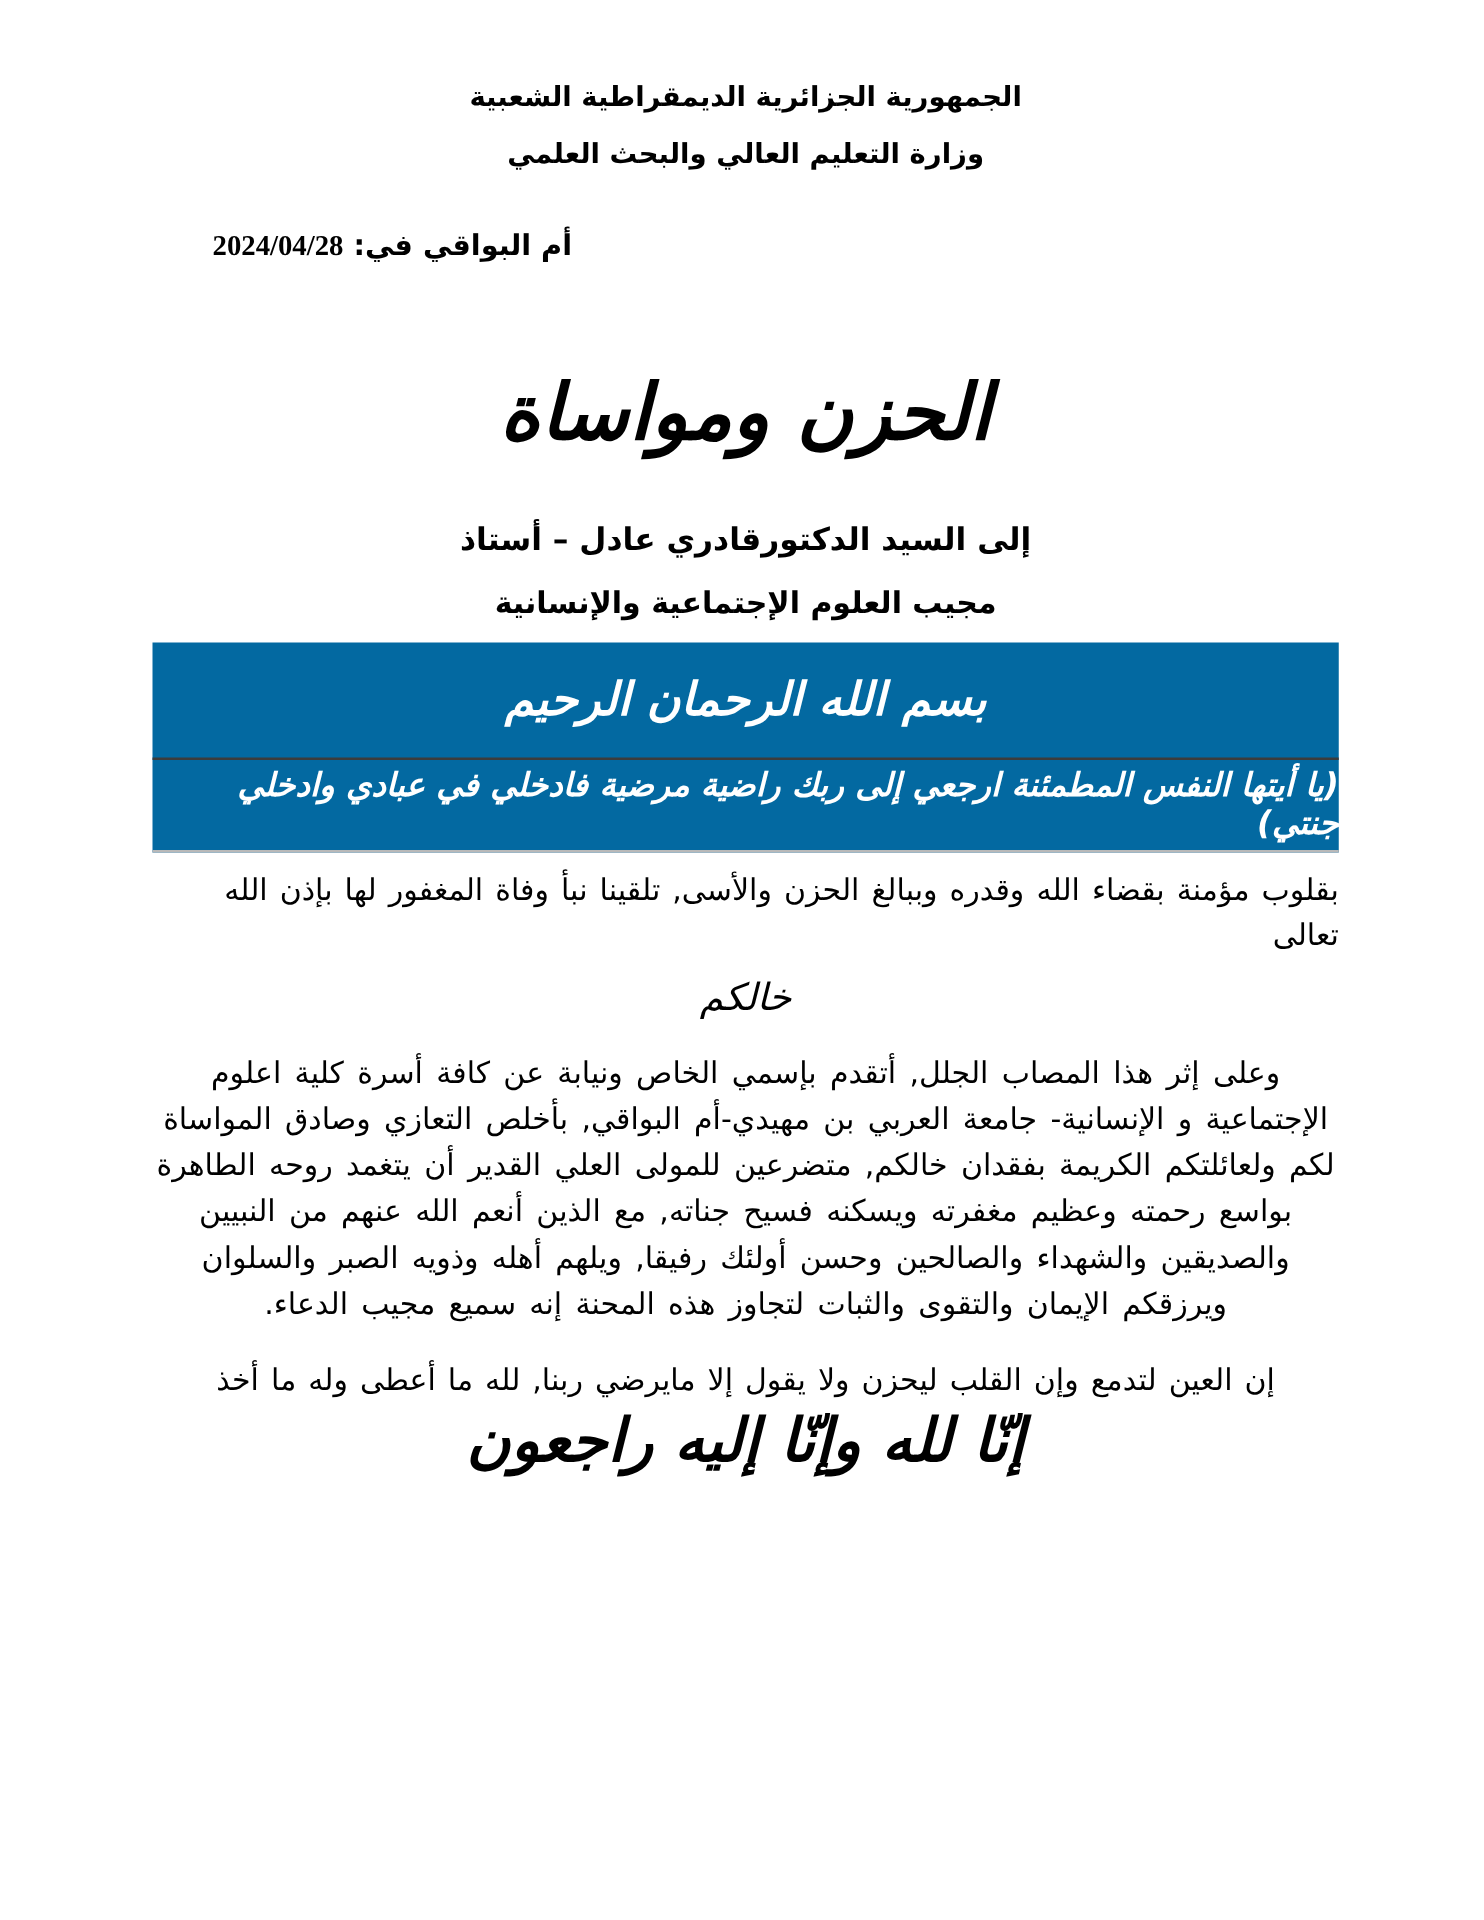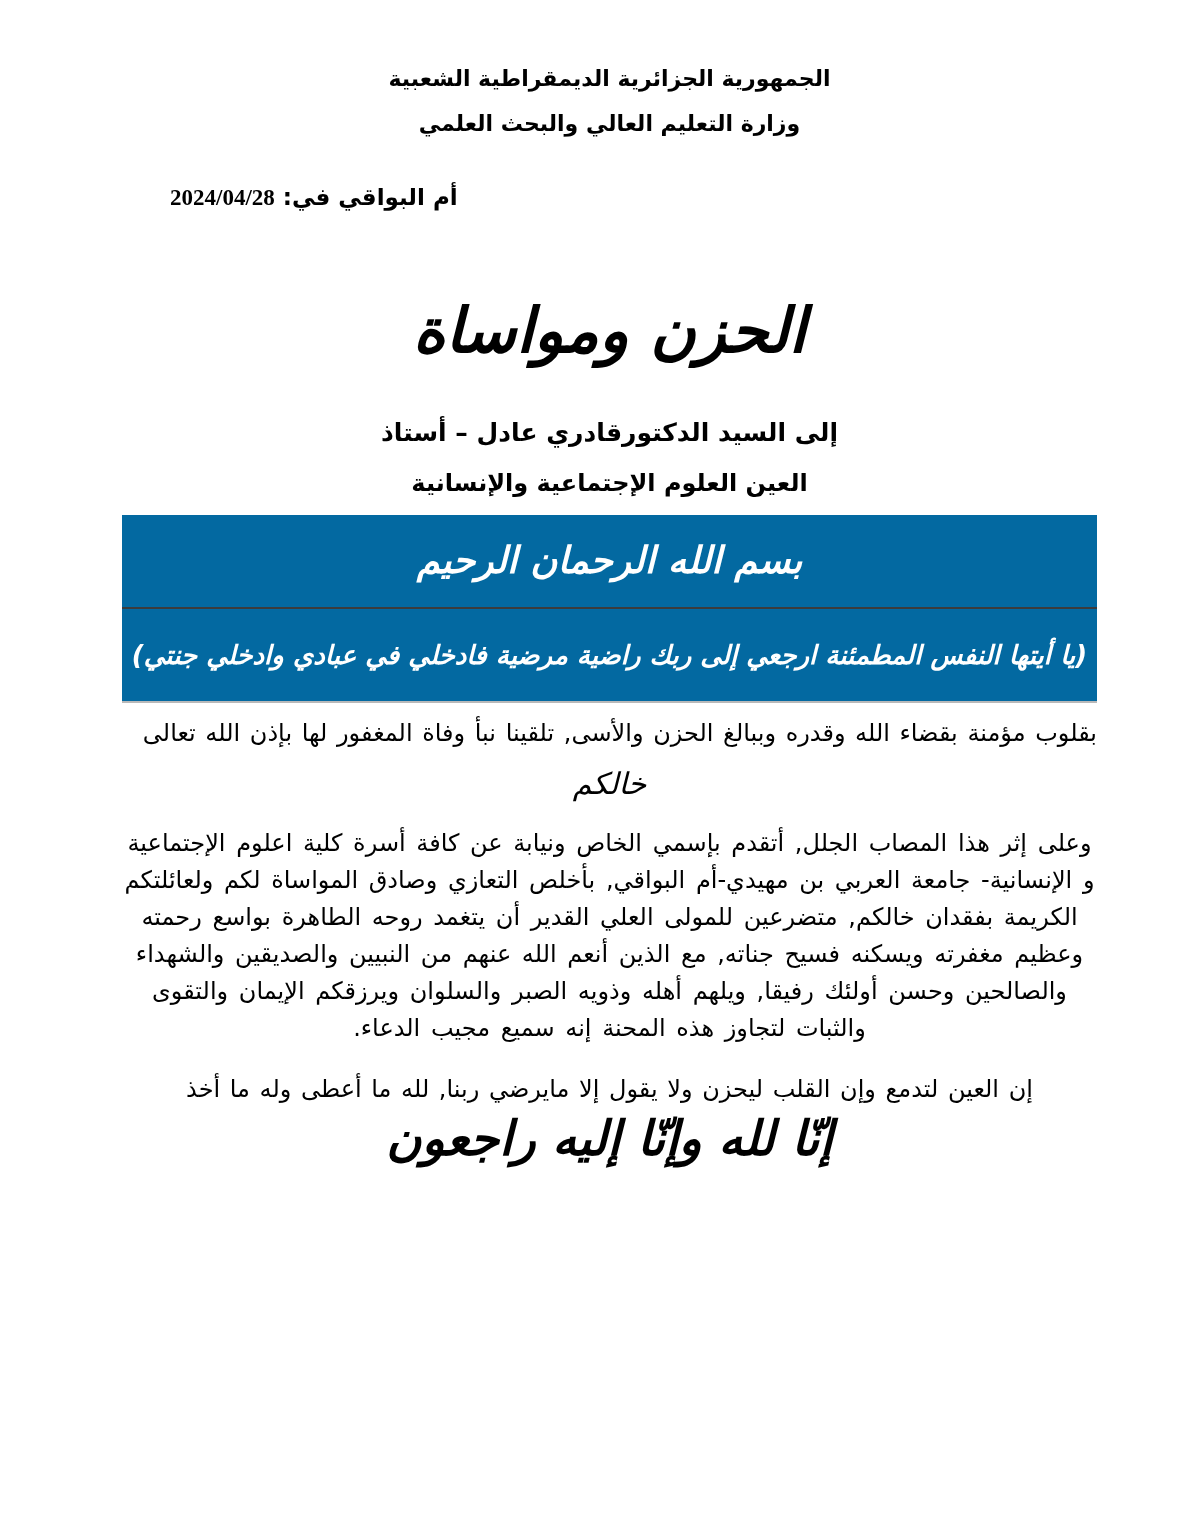--- a/index.html
+++ b/index.html
@@ -12,21 +12,21 @@
     width: 1187px;
     height: 1536px;
     margin: 0 auto;
     background: #ffffff;
     direction: rtl;
     font-family: "DejaVu Sans", sans-serif;
     color: #000000;
     overflow: hidden;
   }
   .content {
-    padding: 56px 90px 0 122px;
+    padding: 56px 116px 0 122px;
   }
   
   .header {
     text-align: center;
     font-size: 22px;
     font-weight: bold;
     line-height: 45px;
   }
   
   .date-line {
@@ -75,21 +75,21 @@
     height: 92px;
     display: flex;
     align-items: center;
     justify-content: center;
     font-size: 37px;
     font-weight: bold;
     font-style: italic;
     border-bottom: 2px solid #3c3c3c;
   }
   .banner-verse {
-    height: 92px;
+    height: 72px;
     display: flex;
     align-items: center;
     justify-content: center;
     font-size: 26px;
     font-weight: bold;
     font-style: italic;
   }
   
   .intro-line {
     margin-top: 12px;
@@ -138,21 +138,21 @@
     </div>
 
     <div class="date-line">
       <span>أم البواقي في:</span>
       <span class="date-num">2024/04/28</span>
     </div>
 
     <div class="main-title">الحزن ومواساة</div>
 
     <div class="addressee-line1">إلى السيد الدكتورقادري عادل – أستاذ</div>
-    <div class="addressee-line2">العين العلوم الإجتماعية والإنسانية</div>
+    <div class="addressee-line2">مجيب العلوم الإجتماعية والإنسانية</div>
 
     <div class="banner">
       <div class="banner-basmala">بسم الله الرحمان الرحيم</div>
       <div class="banner-verse">(يا أيتها النفس المطمئنة ارجعي إلى ربك راضية مرضية فادخلي في عبادي وادخلي جنتي)</div>
     </div>
 
     <div class="intro-line">بقلوب مؤمنة بقضاء الله وقدره وببالغ الحزن والأسى, تلقينا نبأ وفاة المغفور لها بإذن الله تعالى</div>
 
     <div class="deceased-relation">خالكم</div>
 

